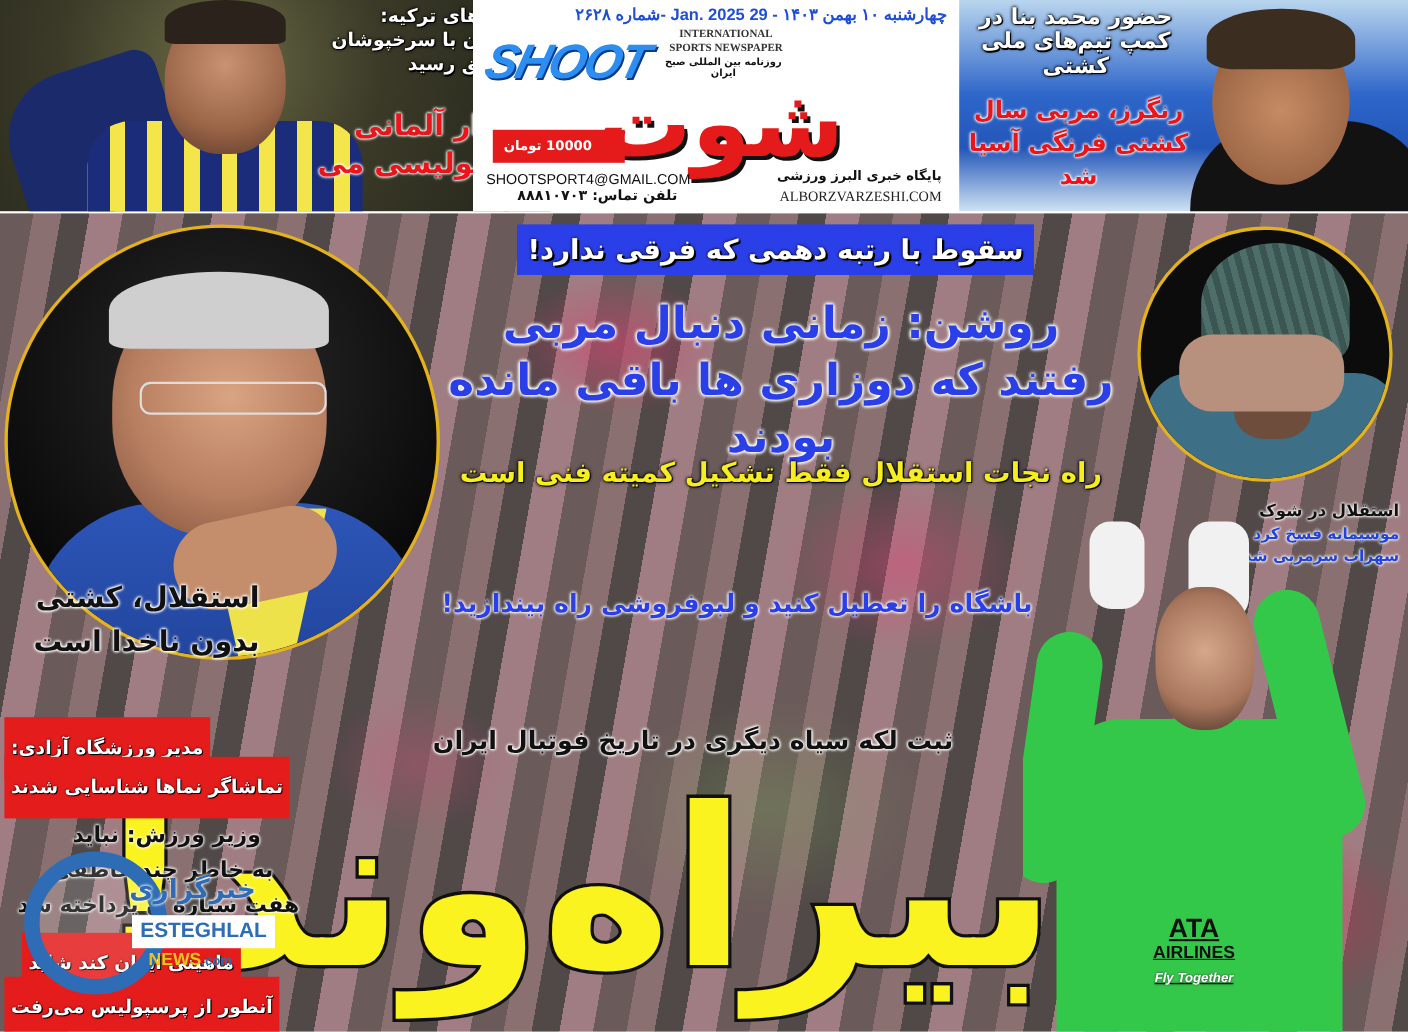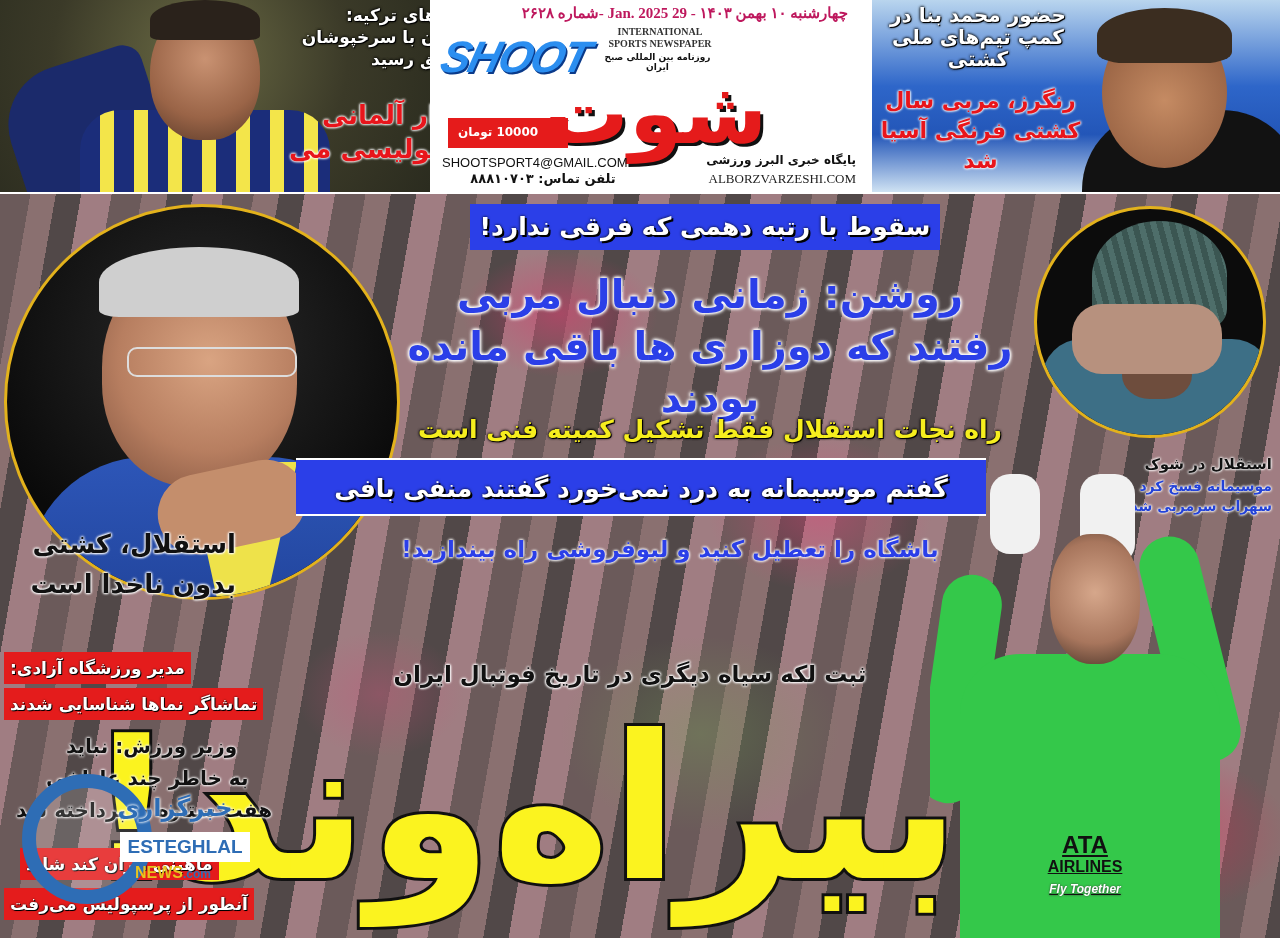--- a/index.html
+++ b/index.html
@@ -18,21 +18,21 @@
   .promo-left .player-hair { left: 150px; top: 0px; width: 110px; height: 40px; border-radius: 50% 50% 10% 10%; background: #2a221b; }
   .promo-left .player-arm { left: 10px; top: 60px; width: 150px; height: 135px; border-radius: 60px 20px 0 0; background: #1b2a6b; transform: rotate(-18deg); }
   .promo-left .jersey { left: 80px; top: 110px; width: 250px; height: 90px; border-radius: 40px 40px 0 0;
     background: repeating-linear-gradient(90deg, #1b2d7a 0 20px, #f3e54a 20px 34px); }
   .promo-left .t1 { right: 8px; top: 4px; width: 200px; text-align: right; color: #fff; font-weight: 700; font-size: 17px; line-height: 22px;
     text-shadow: 0 0 3px #000, 0 0 3px #000, 1px 1px 0 #000; }
   .promo-left .t2 { right: 8px; top: 98px; width: 220px; text-align: right; color: #e8151b; font-weight: 900; font-size: 26px; line-height: 34px;
     text-shadow: 0 0 3px #fff, 0 0 3px #fff, 0 0 2px #fff; }
 
   .logo-box { left: 430px; top: 0; width: 440px; height: 192px; background: #fff; }
-  .date-line { right: 22px; top: 4px; width: 428px; text-align: right; font-size: 15px; color: #be185d; font-family: Liberation Serif, serif; font-weight: 700; }
+  .date-line { right: 9px; top: 4px; width: 428px; text-align: right; font-size: 15px; color: #1d4ed8; font-family: Liberation Sans, sans-serif; font-weight: 700; }
   .intl { left: 170px; top: 26px; width: 120px; text-align: center; font-family: "Liberation Serif", serif; font-weight: 700; font-size: 10px; color: #333; line-height: 12px; }
   .intl-fa { left: 165px; top: 52px; width: 125px; text-align: center; font-size: 9px; font-weight: 700; color: #111; }
   .shoot-en { left: 12px; top: 30px; width: 150px; height: 54px; color: #2b8ef0; font-family: "Liberation Sans", sans-serif; font-style: italic; font-weight: 900; font-size: 44px;
     letter-spacing: -2px; transform: skewX(-14deg); text-shadow: 2px 2px 0 #0a3a8a; direction: ltr; line-height: 54px; }
   .shoot-fa { left: 20px; top: 68px; width: 410px; height: 90px; color: #e51b1b; font-weight: 900; font-size: 86px; line-height: 90px; text-align: center;
     text-shadow: 3px 3px 0 #111; letter-spacing: -2px; }
   .price-tag { left: 18px; top: 118px; width: 120px; height: 30px; background: #e51b1b; color: #fff; font-size: 12px; font-weight: 700; text-align: left; padding: 7px 10px; direction: rtl; }
   .email { left: 12px; top: 155px; width: 190px; font-family: "Liberation Sans", sans-serif; font-size: 13px; color: #111; direction: ltr; text-align: left; }
   .phone { left: 28px; top: 171px; width: 170px; font-size: 13px; font-weight: 700; color: #111; text-align: center; }
   .site-fa { right: 14px; top: 153px; width: 170px; text-align: right; font-size: 12px; font-weight: 700; color: #111; }
@@ -107,21 +107,21 @@
   .gk-sponsor .s1 { font-size: 24px; }
   .gk-sponsor .s2 { font-size: 16px; }
   .gk-sponsor .s3 { font-size: 12px; font-style: italic; color: #fff; text-shadow: 0 0 2px #333; }
 
   .main-kicker { left: 350px; top: 462px; width: 560px; text-align: center; color: #111; font-weight: 900; font-size: 23px; line-height: 36px;
     text-shadow: 0 0 3px #fff, 0 0 3px #fff, 0 0 3px #fff, 0 0 2px #fff; }
   .main-headline { left: 290px; top: 490px; width: 670px; height: 250px; text-align: center; color: #fbf31f; font-weight: 900; font-size: 200px; line-height: 250px;
     -webkit-text-stroke: 6px #111; paint-order: stroke fill; text-shadow: 0 0 2px #111; letter-spacing: -4px; }
 
   .news-col { left: 0; top: 450px; width: 290px; }
-  .nrow { position: absolute; right: auto; color: #fff; font-weight: 900; font-size: 17px; line-height: 32px; padding: 0 6px; text-align: left;
+  .nrow { position: absolute; right: auto; color: #fff; font-weight: 900; font-size: 17px; line-height: 32px; padding: 12px 6px; text-align: left;
     text-shadow: 1px 1px 0 #000, 0 0 2px #000; }
   .nrow.red { background: #e41c1c; }
   .nrow.plain { color: #111; text-shadow: 0 0 3px #fff, 0 0 3px #fff, 0 0 2px #fff; font-size: 20px; line-height: 32px; }
 
   .watermark { left: 10px; top: 570px; width: 260px; height: 150px; }
   .wm-ring { left: 12px; top: 10px; width: 130px; height: 130px; border-radius: 50%; border: 14px solid #2e6db5; background: rgba(255,255,255,.15); }
   .wm-text-fa { left: 90px; top: 30px; width: 150px; color: #2e6db5; font-weight: 900; font-size: 24px; text-align: center; text-shadow: 0 0 3px #fff, 0 0 3px #fff; }
   .wm-bar { left: 110px; top: 68px; width: 130px; height: 30px; background: #fff; color: #2e6db5; font-family: "Liberation Sans", sans-serif; font-weight: 900; font-size: 19px; text-align: center; line-height: 30px; direction: ltr; }
   .wm-news { left: 125px; top: 100px; width: 110px; direction: ltr; text-align: left; font-family: "Liberation Sans", sans-serif; font-weight: 900; font-size: 16px; color: #e7c41e; }
   .wm-news span { color: #2e6db5; font-size: 12px; }
@@ -184,21 +184,20 @@
     <div class="abs hands"></div>
   </div>
   <div class="abs caption-right">
     <div class="c1">استقلال در شوک</div>
     <div class="c2">موسیمانه فسخ کرد سهراب سرمربی شد</div>
   </div>
 
   <div class="abs kicker-box">سقوط با رتبه دهمی که فرقی ندارد!</div>
   <div class="abs headline">روشن: زمانی دنبال مربی رفتند که دوزاری ها باقی مانده بودند</div>
   <div class="abs sub-yellow">راه نجات استقلال فقط تشکیل کمیته فنی است</div>
-  <div class="abs sub-box">گفتم موسیمانه به درد نمی‌خورد گفتند منفی بافی</div>
   <div class="abs sub-blue">باشگاه را تعطیل کنید و لبوفروشی راه بیندازید!</div>
 
   <div class="abs goalkeeper">
     <div class="abs gk-arm-l"></div>
     <div class="abs gk-arm-r"></div>
     <div class="abs gk-body"></div>
     <div class="abs gk-glove-l"></div>
     <div class="abs gk-glove-r"></div>
     <div class="abs gk-head"></div>
     <div class="abs gk-sponsor">

